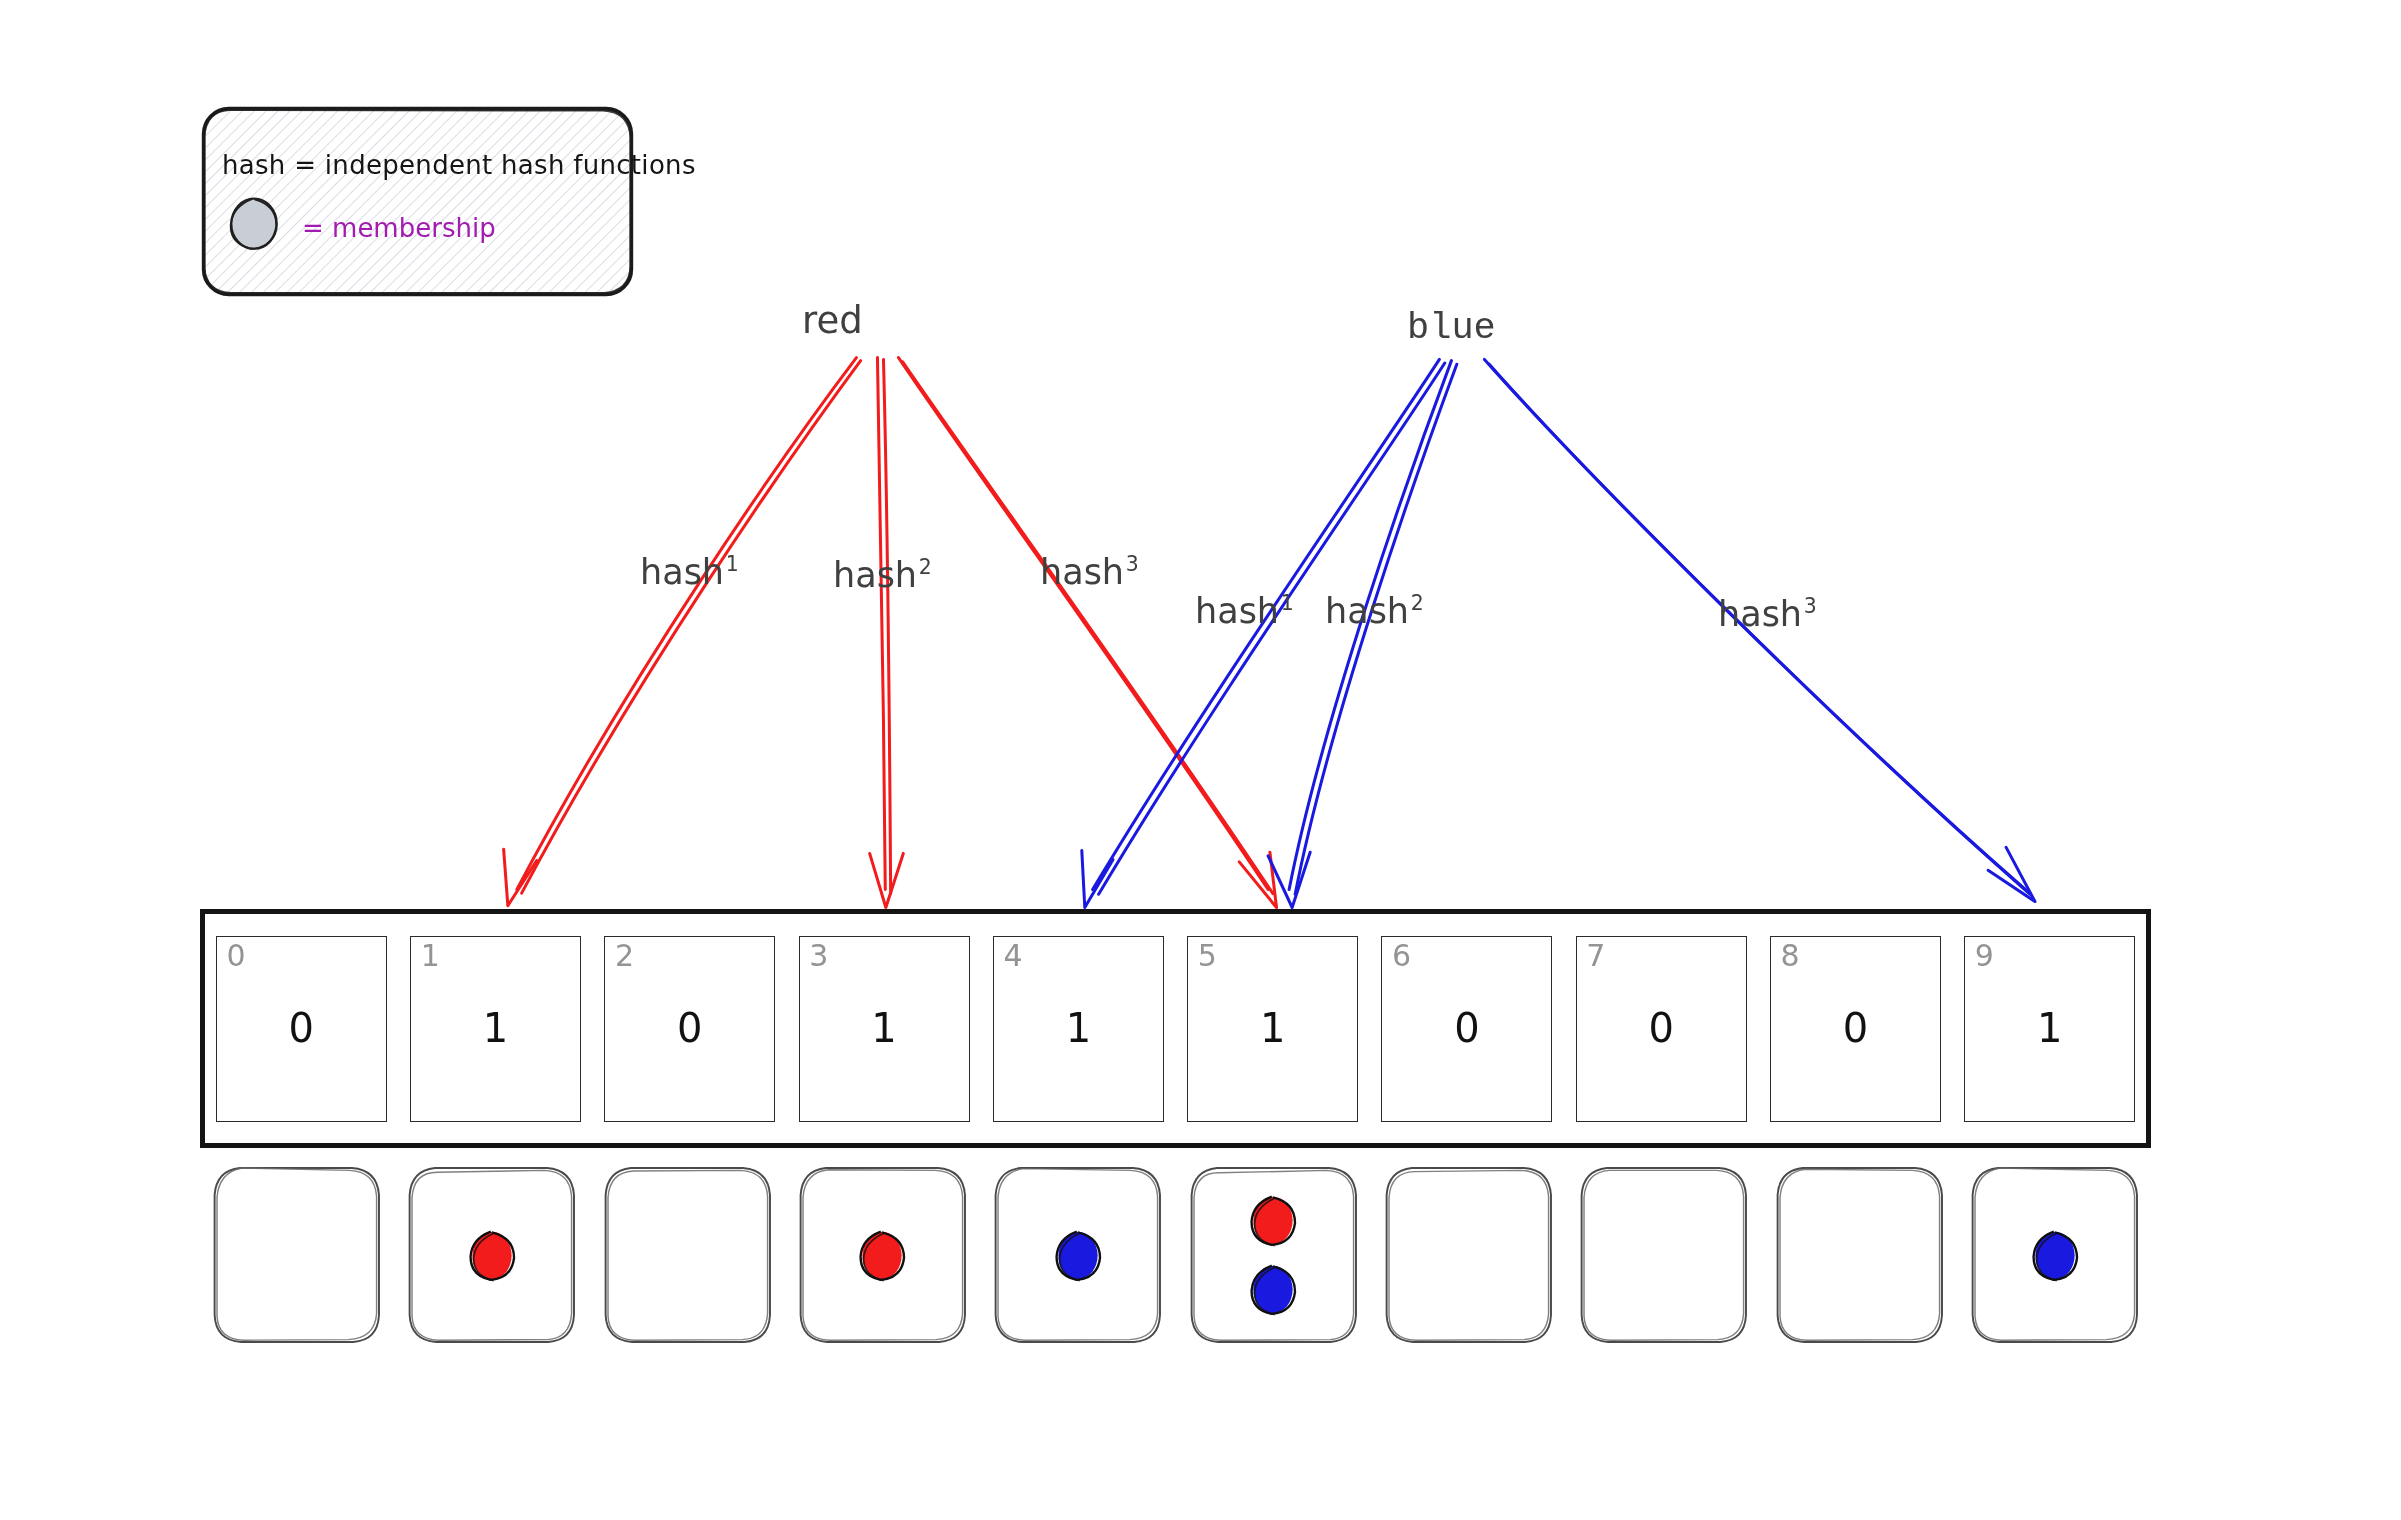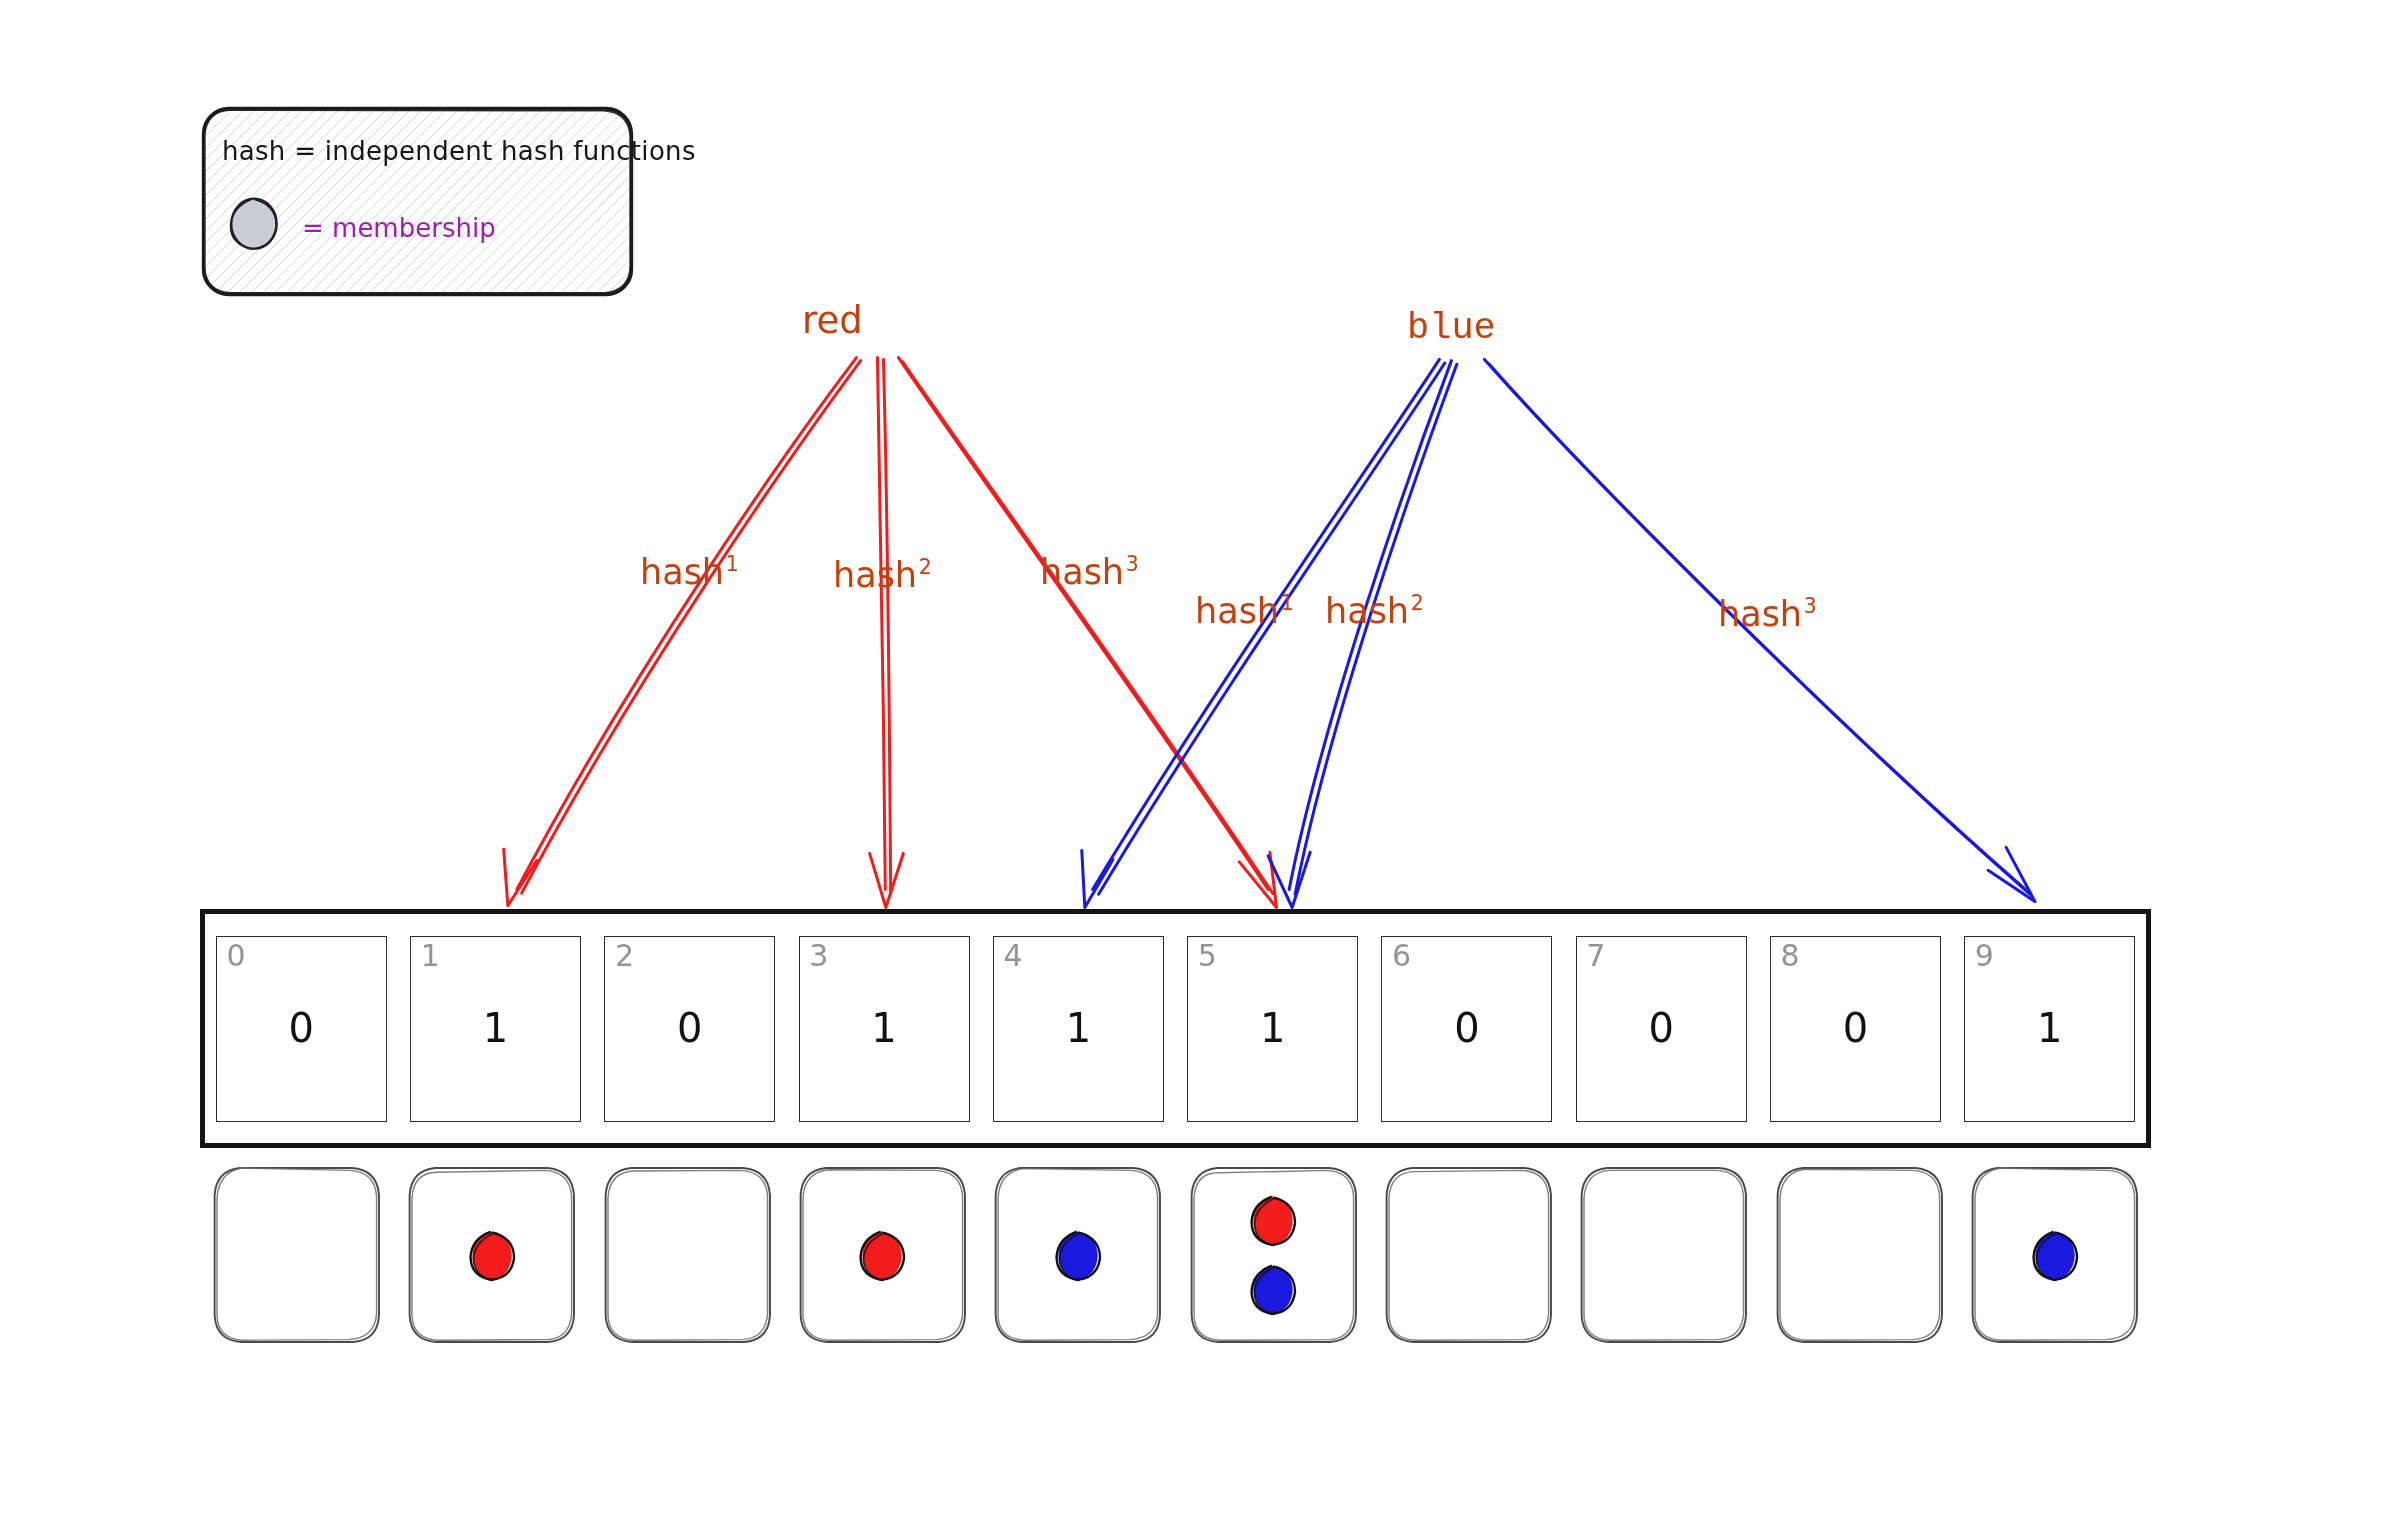--- a/index.html
+++ b/index.html
@@ -7,34 +7,34 @@
   body{width:2401px;height:1520px;position:relative;overflow:hidden;
        font-family:"DejaVu Sans",sans-serif;}
   #stage{position:absolute;left:0;top:0;width:2401px;height:1520px;}
   #arrow-layer{z-index:2;}
 
   .hand{font-family:"DejaVu Sans",sans-serif;font-weight:400;}
 
   
   #legend{position:absolute;left:200px;top:105px;width:435px;height:193px;z-index:5;}
   #legend .legend-bg{position:absolute;left:0;top:0;width:100%;height:100%;}
-  #legend-text{position:absolute;left:22px;top:31px;width:397px;
+  #legend-text{position:absolute;left:22px;top:45px;width:397px;
     font-size:26px;color:#151515;letter-spacing:0.3px;white-space:nowrap;}
   #legend-circle{position:absolute;left:26px;top:88px;width:55px;height:59px;}
   #legend-eq{position:absolute;left:102px;top:108px;font-size:26px;color:#a21caf;white-space:nowrap;}
 
   
   #watermark{position:absolute;left:1919px;top:155px;width:252px;height:59px;z-index:5;}
   #watermark .legend-bg{position:absolute;left:0;top:0;width:100%;height:100%;}
   #watermark-text{position:absolute;left:0;top:0;width:252px;height:59px;
     display:flex;align-items:center;justify-content:center;
     font-size:22px;color:#151515;letter-spacing:0.2px;}
 
   
-  .ftxt{position:absolute;z-index:6;color:#c2410c;white-space:nowrap;line-height:1;}
+  .ftxt{position:absolute;z-index:6;color:#404040;white-space:nowrap;line-height:1;}
   .item-label{font-size:37px;}
   .hash-label{font-size:35px;margin-top:22px;}
   .hash-label sup{font-size:20.4px;vertical-align:super;margin-left:1.8px;}
 
   
   #bitarray{position:absolute;left:200px;top:909px;width:1951px;height:239px;
     border:5.4px solid #141414;box-sizing:border-box;background:#fff;z-index:4;}
   #bitcells{position:absolute;left:0;top:0;width:100%;height:100%;
     display:flex;align-items:center;justify-content:space-between;
     padding:0 10.8px;box-sizing:border-box;}

